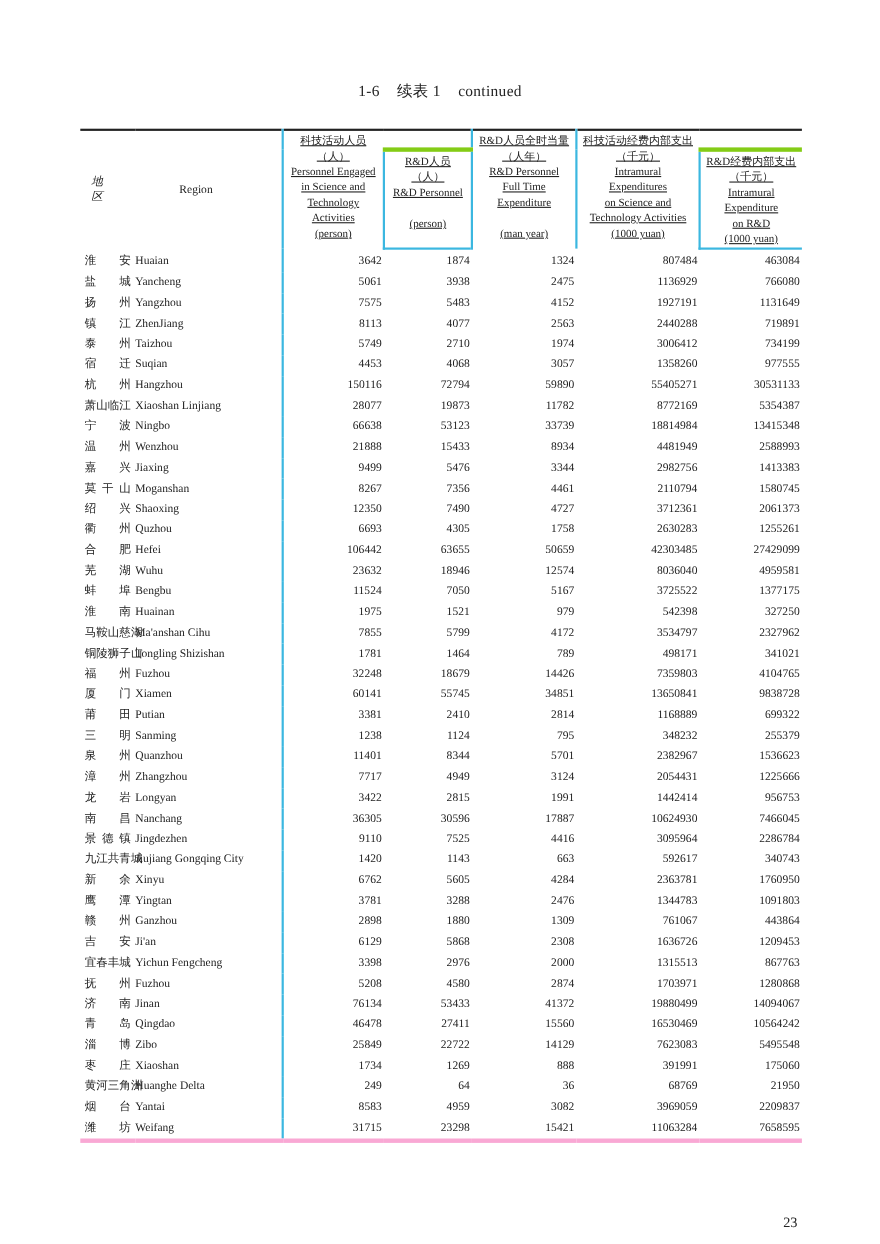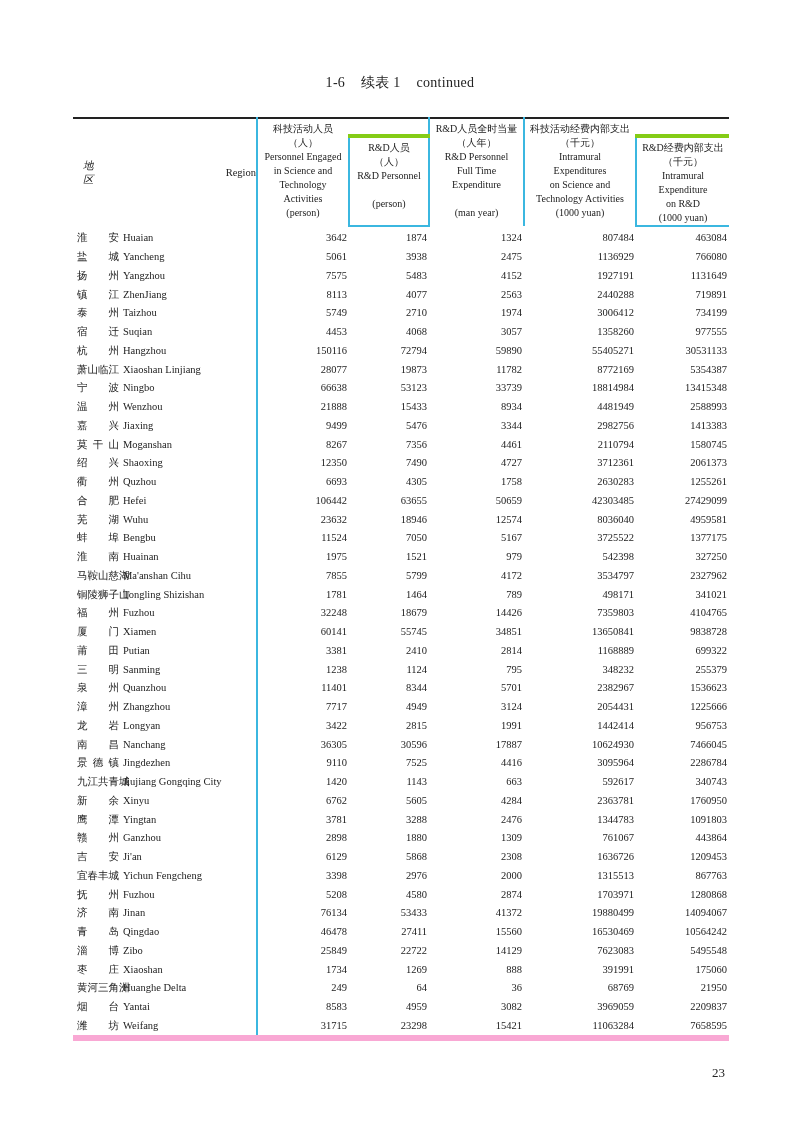--- a/index.html
+++ b/index.html
@@ -8,32 +8,32 @@
   .title span { margin:0 6px; }
   table { position:absolute; left:73px; top:117px; width:656px; border-collapse:collapse; table-layout:fixed; font-size:10.5px; }
   col.c-zh { width:50px; } col.c-en { width:134px; } col.c1 { width:92px; } col.c2 { width:80px; } col.c3 { width:95px; } col.c4 { width:112px; } col.c5 { width:93px; }
   thead th { font-weight:normal; text-align:center; vertical-align:top; line-height:14px; padding:0; font-size:10px; }
   .hdr-top { border-top:2px solid #222; }
   .bl { border-left:2px solid #3bb7e0; }
   .bt { border-top:4px solid #84cc16; }
   .hdr-bottom th { border-bottom:2px solid #3bb7e0; }
   th.region-zh, th.region-en { vertical-align:middle; font-size:10.5px; }
   th.region-zh { text-align:left; padding-left:10px; letter-spacing:12px;font-style:italic; }
-  th.region-en { text-align:right; padding-left:40px; }
-  .pad-top { padding-top:3px !important; }
+  th.region-en { text-align:left; padding-left:40px; }
+  .pad-top { padding-top:3px !important;text-decoration:underline; }
   tbody td { height:18.75px; padding:0; font-size:10.5px; line-height:18px; white-space:nowrap; }
   td.zh { padding-left:4px; font-size:10.5px; }
   td.zh .s2 { display:inline-block; width:42px; text-align:justify; text-align-last:justify; }
   td.zh .s3 { display:inline-block; width:42px; text-align:justify; text-align-last:justify; }
   td.en { padding-left:0px; }
   td.num { text-align:right; padding-right:2px; }
   td.first-num { border-left:2px solid #3bb7e0; }
   tbody tr:first-child td { padding-top:2px;margin-top:12px; }
-  tbody tr:last-child td { border-bottom:6px solid #f9a8d4; }
-  .pnum { position:absolute; left:712px; top:1065px; font-size:13px; }
+  tbody tr:last-child td { border-bottom:4px solid #f9a8d4; }
+  .pnum { position:absolute; left:712px; top:1103px; font-size:13px; }
   .gap { display:block; height:14px; }
 </style>
 </head>
 <body>
 
 <div class="title">
   <span>1-6</span>
   <span>续表 1</span>
   <span>continued</span>
 </div>

